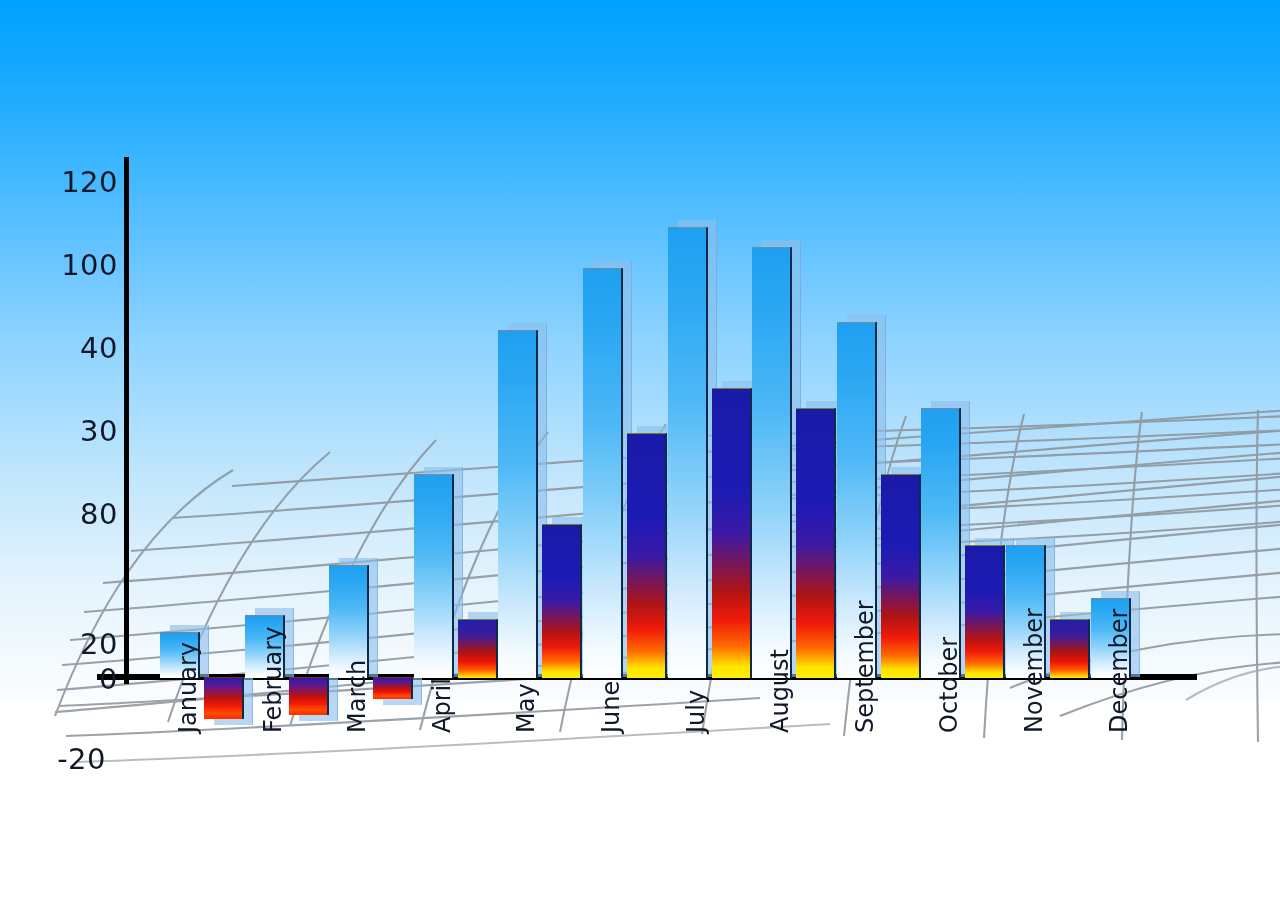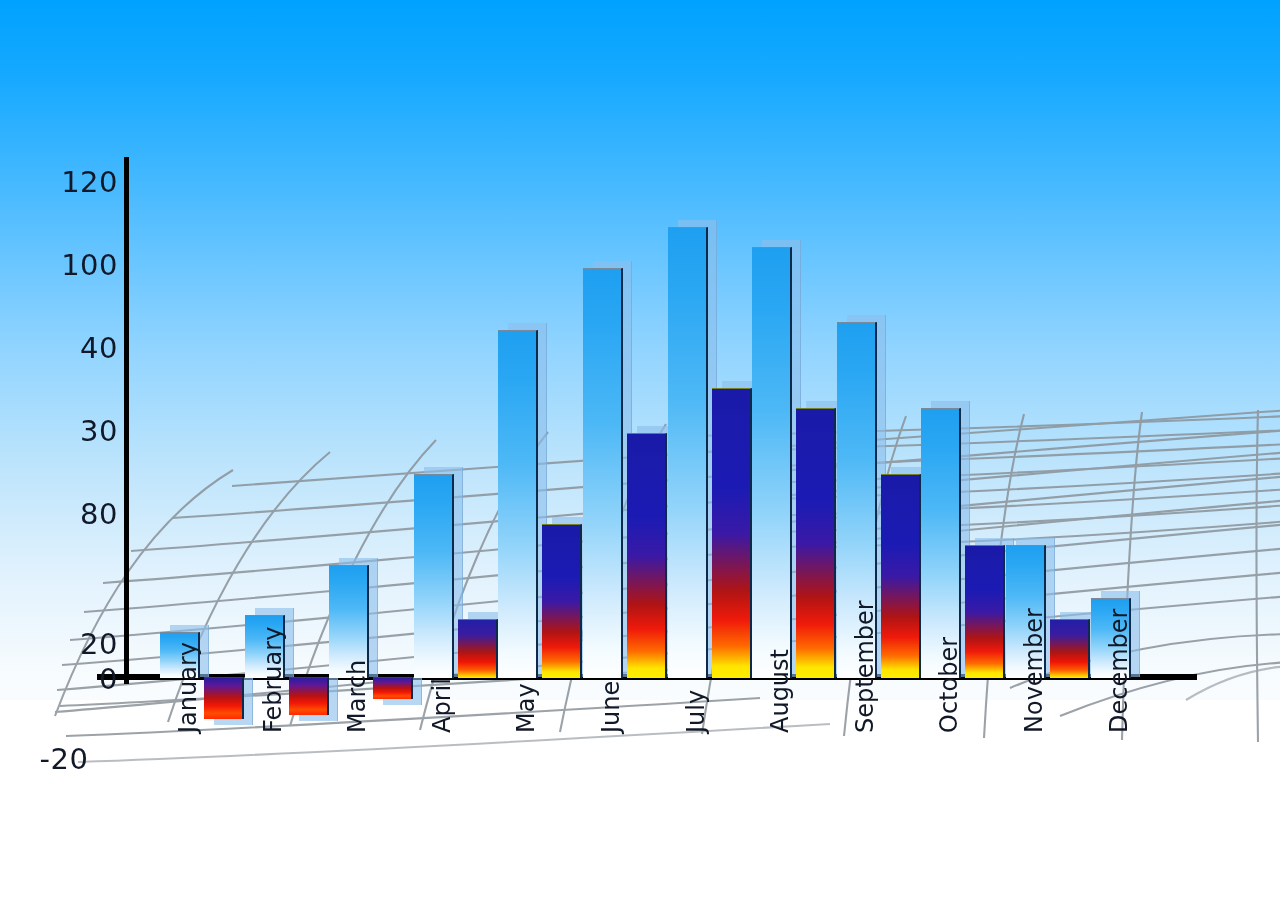--- a/index.html
+++ b/index.html
@@ -131,21 +131,21 @@
     <div class="yaxis-line"></div>
     <div class="xaxis-line"></div>
 
     <div class="ytick" style="left:58px;top:168px;">120</div>
     <div class="ytick" style="left:58px;top:251px;">100</div>
     <div class="ytick" style="left:58px;top:334px;">40</div>
     <div class="ytick" style="left:58px;top:417px;">30</div>
     <div class="ytick" style="left:58px;top:500px;">80</div>
     <div class="ytick" style="left:58px;top:583px;margin-top:47px;">20</div>
     <div class="ytick" style="left:58px;top:665px;">0</div>
-    <div class="ytick" style="left:34px;top:745px;text-align:center;">-20</div>
+    <div class="ytick" style="left:46px;top:745px;">-20</div>
 
     <div id="bars">
         <div class="bar" style="left: 160px; width: 38px; top: 631.537px; height: 45.463px;">
           <div class="shadow"></div>
           <div class="face blue"></div>
         </div>
         <div class="bar neg" style="left: 204px; width: 38px; top: 677px; height: 41.33px;">
           <div class="shadow"></div>
           <div class="face hot-n"></div>
         </div>

